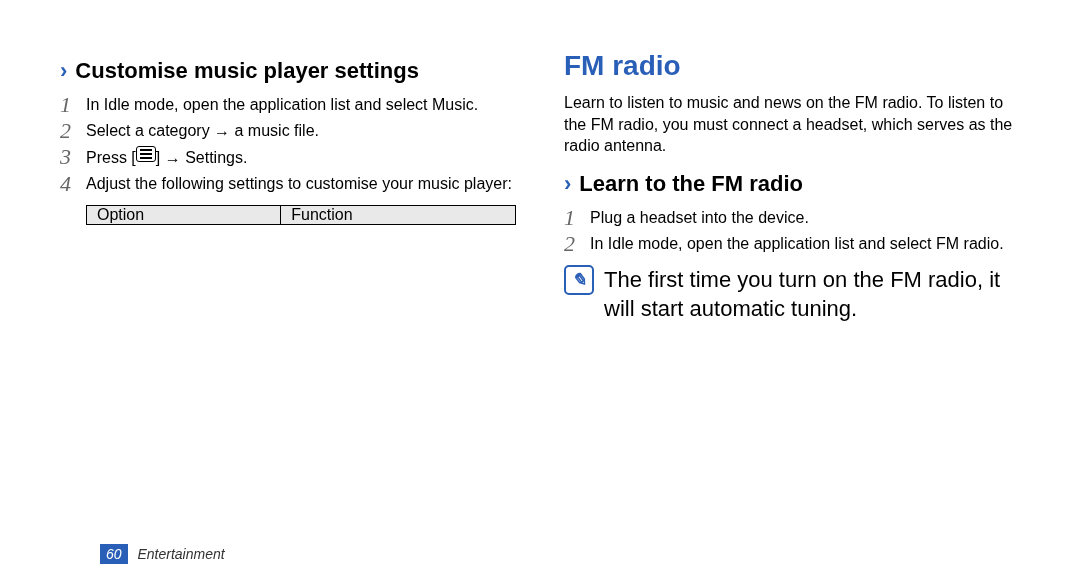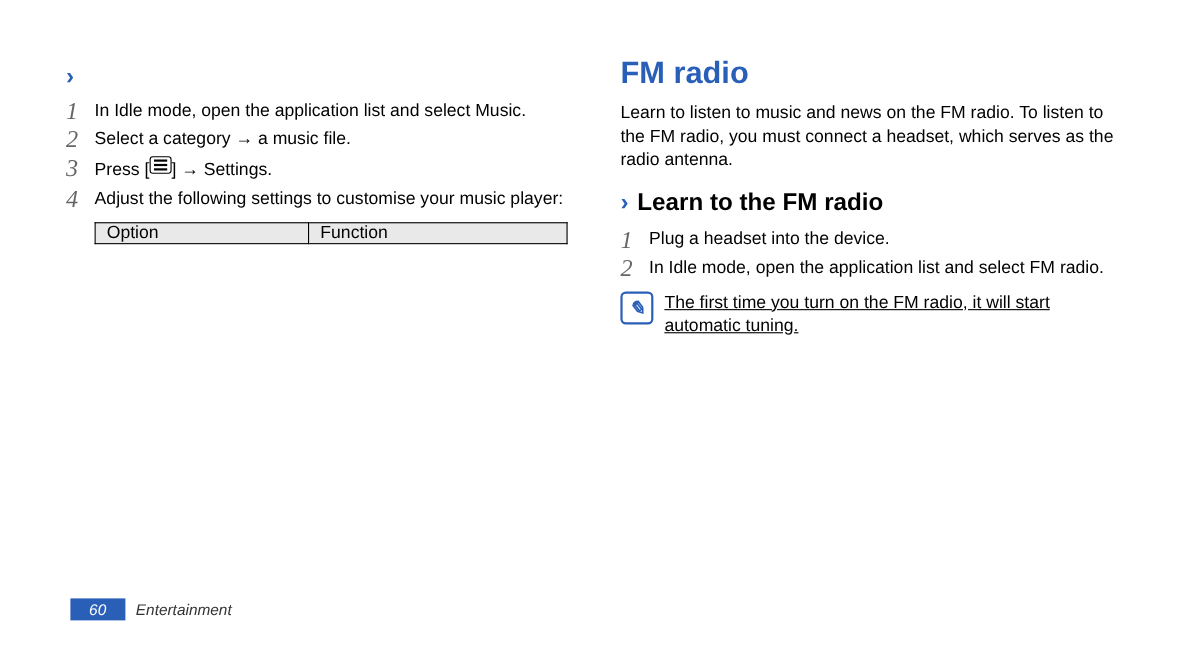--- a/index.html
+++ b/index.html
@@ -133,51 +133,52 @@
     position: absolute;
     width: 12px;
     height: 12px;
     border-top: 2px solid #2a5fb8;
     border-left: 2px solid #2a5fb8;
     transform: rotate(45deg) skew(12deg,12deg);
     top: 5px; left: 5px;
     display: none;
   }
   .note-body {
-    font-size: 16px;
+    font-size: 22px;
     line-height: 1.35;
-    text-decoration: underline;
   }
   .footer {
     position: absolute;
     bottom: 24px;
     left: 64px;
     font-size: 14px;
   }
   .footer .pagenum {
     background: #2a5fb8;
     color: #fff;
     font-style: italic;
-    padding: 2px 17px;
+    padding: 2px 6px;
     margin-right: 6px;
+    margin-left: 36px;
   }
   .footer .chapter {
     font-style: italic;
     color: #333;
     text-align: right;
   }
 </style>
 </head>
 <body>
 
 <div class="page">
 
   <div class="col">
     <div class="section-heading">
       <span class="chevron">›</span>
+      <span>Customise music player settings</span>
     </div>
     <ol class="steps">
       <li>
         <span class="num">1</span>
         <span class="stepbody">
           <span>In Idle mode, open the application list and select </span><span class="b">Music</span><span>.</span>
         </span>
       </li>
       <li>
         <span class="num">2</span>

